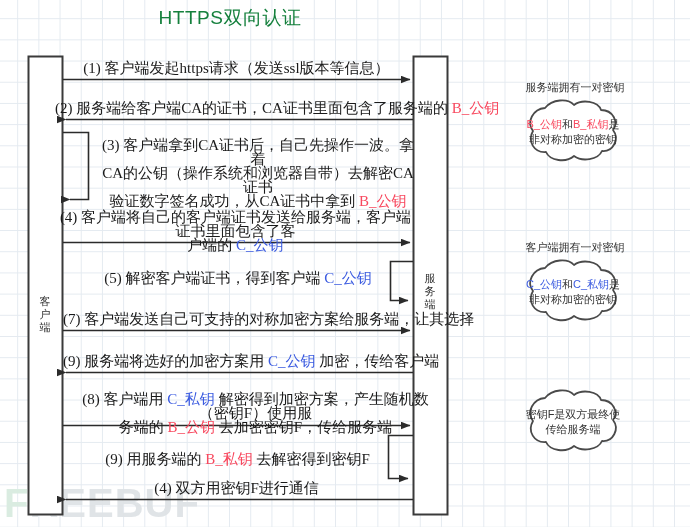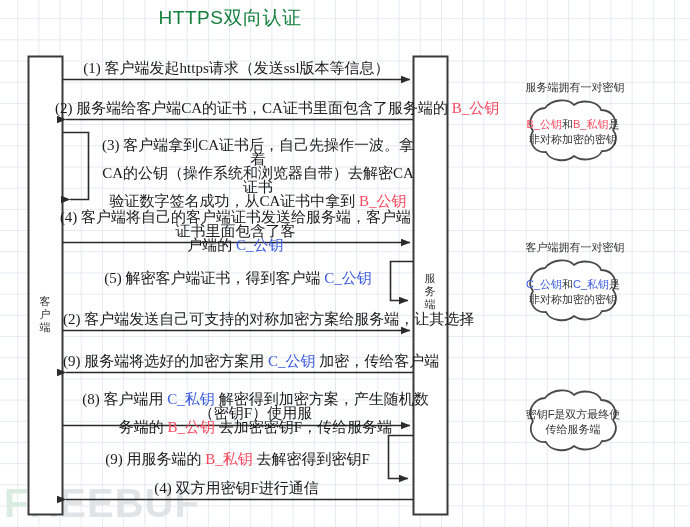--- a/index.html
+++ b/index.html
@@ -213,21 +213,21 @@
 <div class="msg" style="left:63px; top:61px; width:347px;"><span>(1) 客户端发起https请求（发送ssl版本等信息）</span></div>
 
 <div class="msg" style="left:55px; top:101px; width:360px;"><span>(2) 服务端给客户端CA的证书，CA证书里面包含了服务端的 </span><span class="k-red">B_公钥</span></div>
 
 <div class="msg wrap" style="left:90px; top:138px; width:320px;padding-left:8px;"><span>(3) 客户端拿到CA证书后，自己先操作一波。拿着</span><br><span>CA的公钥（操作系统和浏览器自带）去解密CA证书</span><br><span>验证数字签名成功，从CA证书中拿到 </span><span class="k-red">B_公钥</span></div>
 
 <div class="msg wrap" style="left:58px; top:210px; width:355px;"><span>(4) 客户端将自己的客户端证书发送给服务端，客户端证书里面包含了客</span><br><span>户端的 </span><span class="k-blue">C_公钥</span></div>
 
 <div class="msg" style="left:90px; top:271px; width:296px;"><span>(5) 解密客户端证书，得到客户端 </span><span class="k-blue">C_公钥</span></div>
 
-<div class="msg" style="left:63px; top:312px; width:347px;"><span>(2) 客户端发送自己可支持的对称加密方案给服务端，让其选择</span></div>
+<div class="msg" style="left:63px; top:312px; width:347px;"><span>(7) 客户端发送自己可支持的对称加密方案给服务端，让其选择</span></div>
 
 <div class="msg" style="left:63px; top:354px; width:347px;"><span>(9) 服务端将选好的加密方案用 </span><span class="k-blue">C_公钥</span><span> 加密，传给客户端</span></div>
 
 <div class="msg wrap" style="left:58px; top:392px; width:355px;margin-left:20px;"><span>(8) 客户端用 </span><span class="k-blue">C_私钥</span><span> 解密得到加密方案，产生随机数（密钥F）使用服</span><br><span>务端的 </span><span class="k-red">B_公钥</span><span> 去加密密钥F，传给服务端</span></div>
 
 <div class="msg" style="left:90px; top:452px; width:295px;"><span>(9) 用服务端的 </span><span class="k-red">B_私钥</span><span> 去解密得到密钥F</span></div>
 
 <div class="msg" style="left:63px; top:481px; width:347px;"><span>(4) 双方用密钥F进行通信</span></div>
 
 <div class="note-caption" style="left:503px; top:80px; width:144px;">服务端拥有一对密钥</div>

